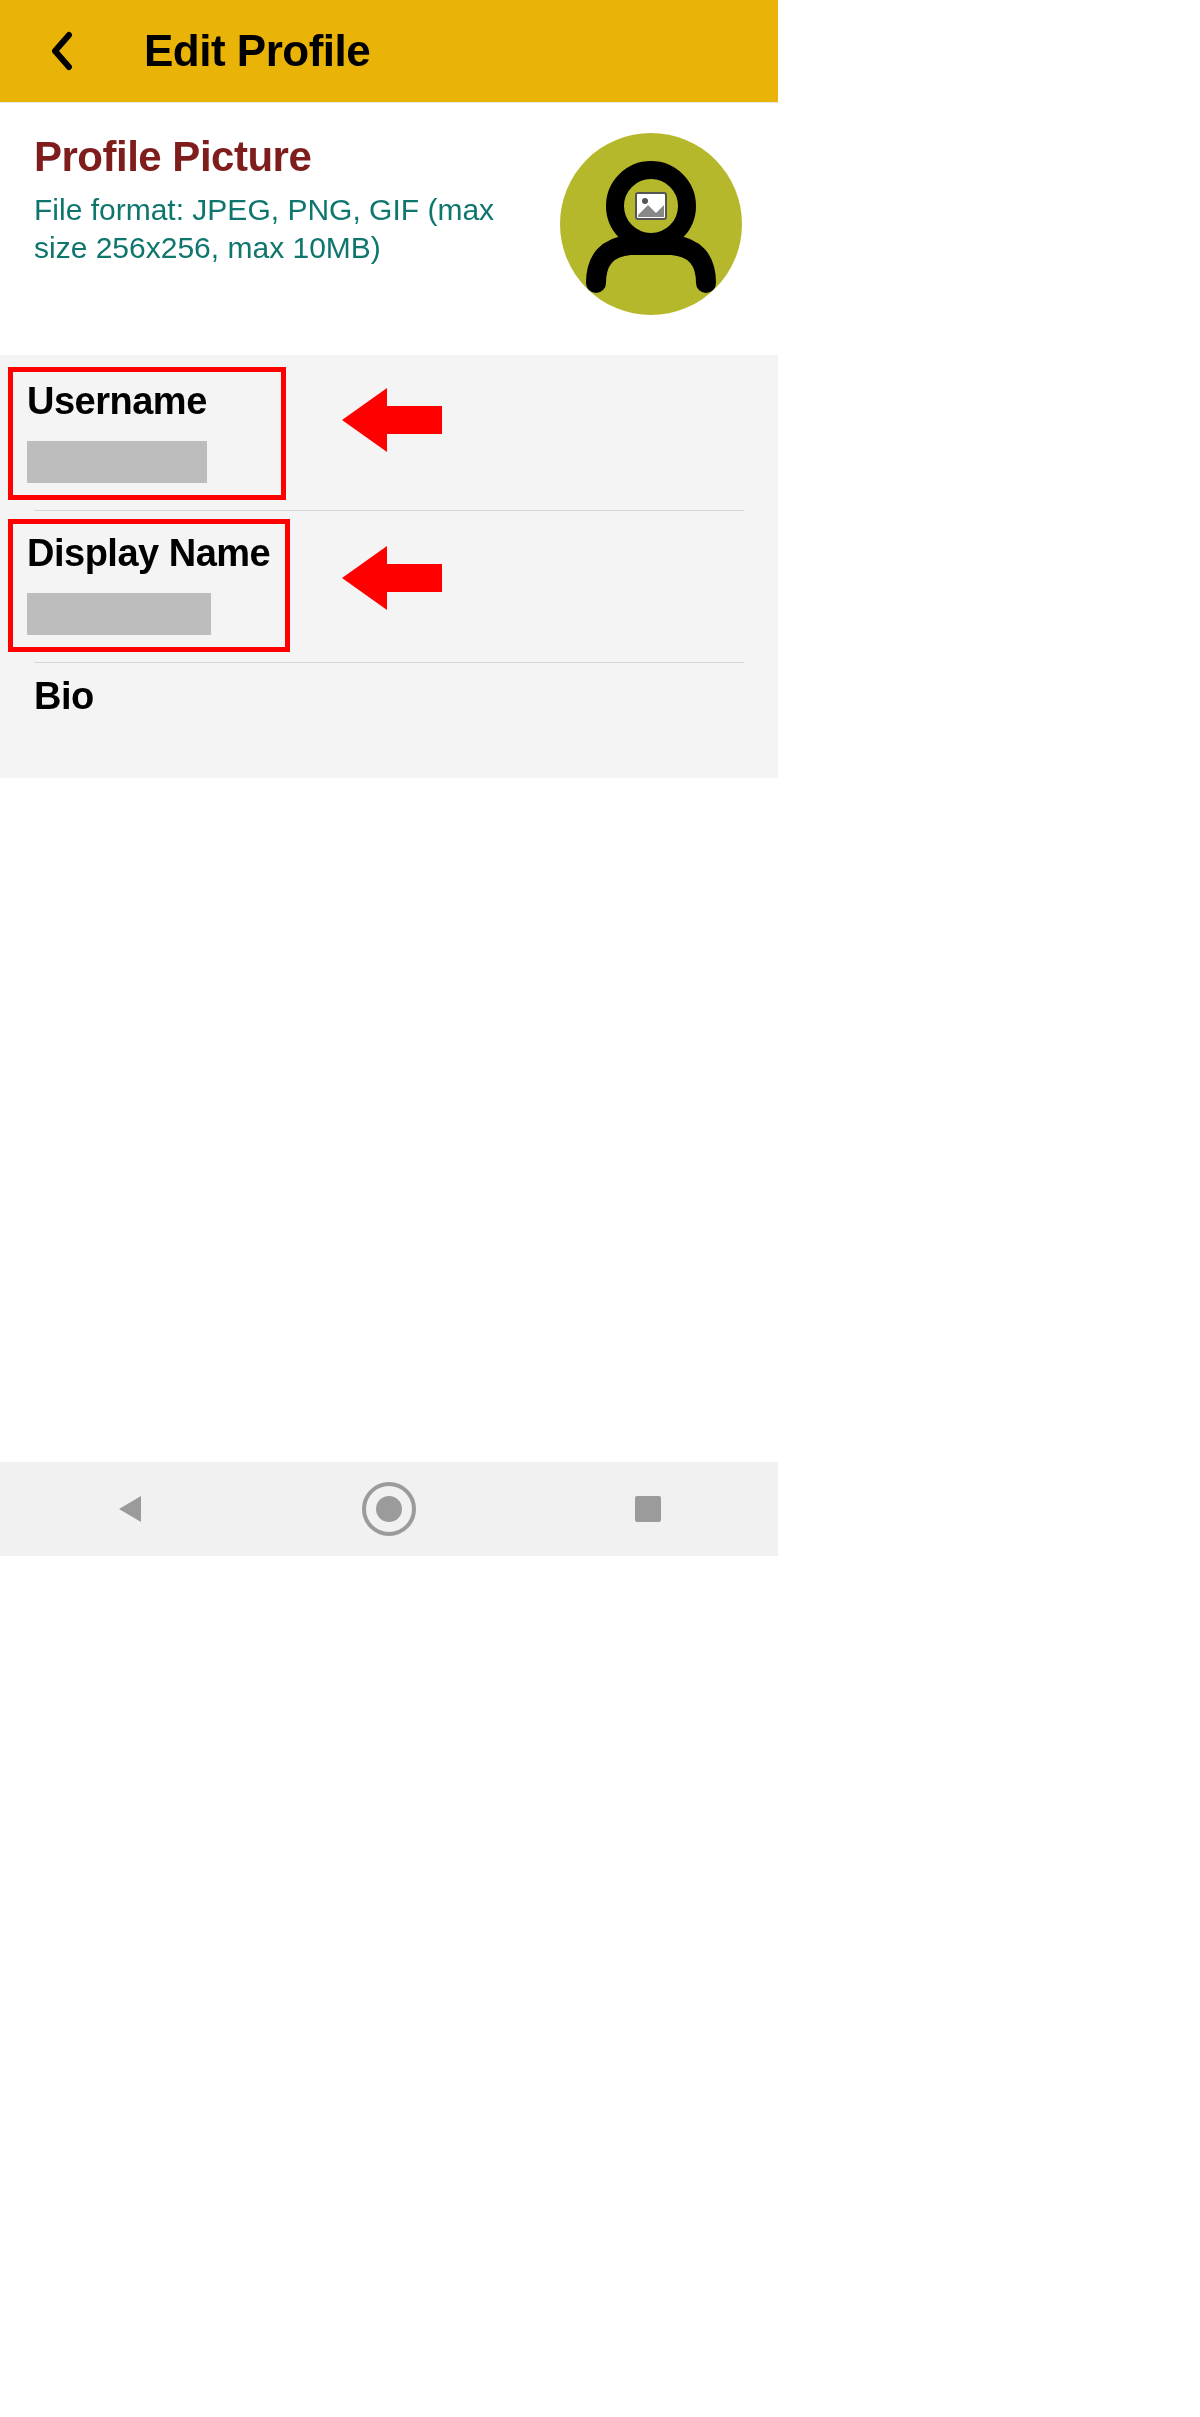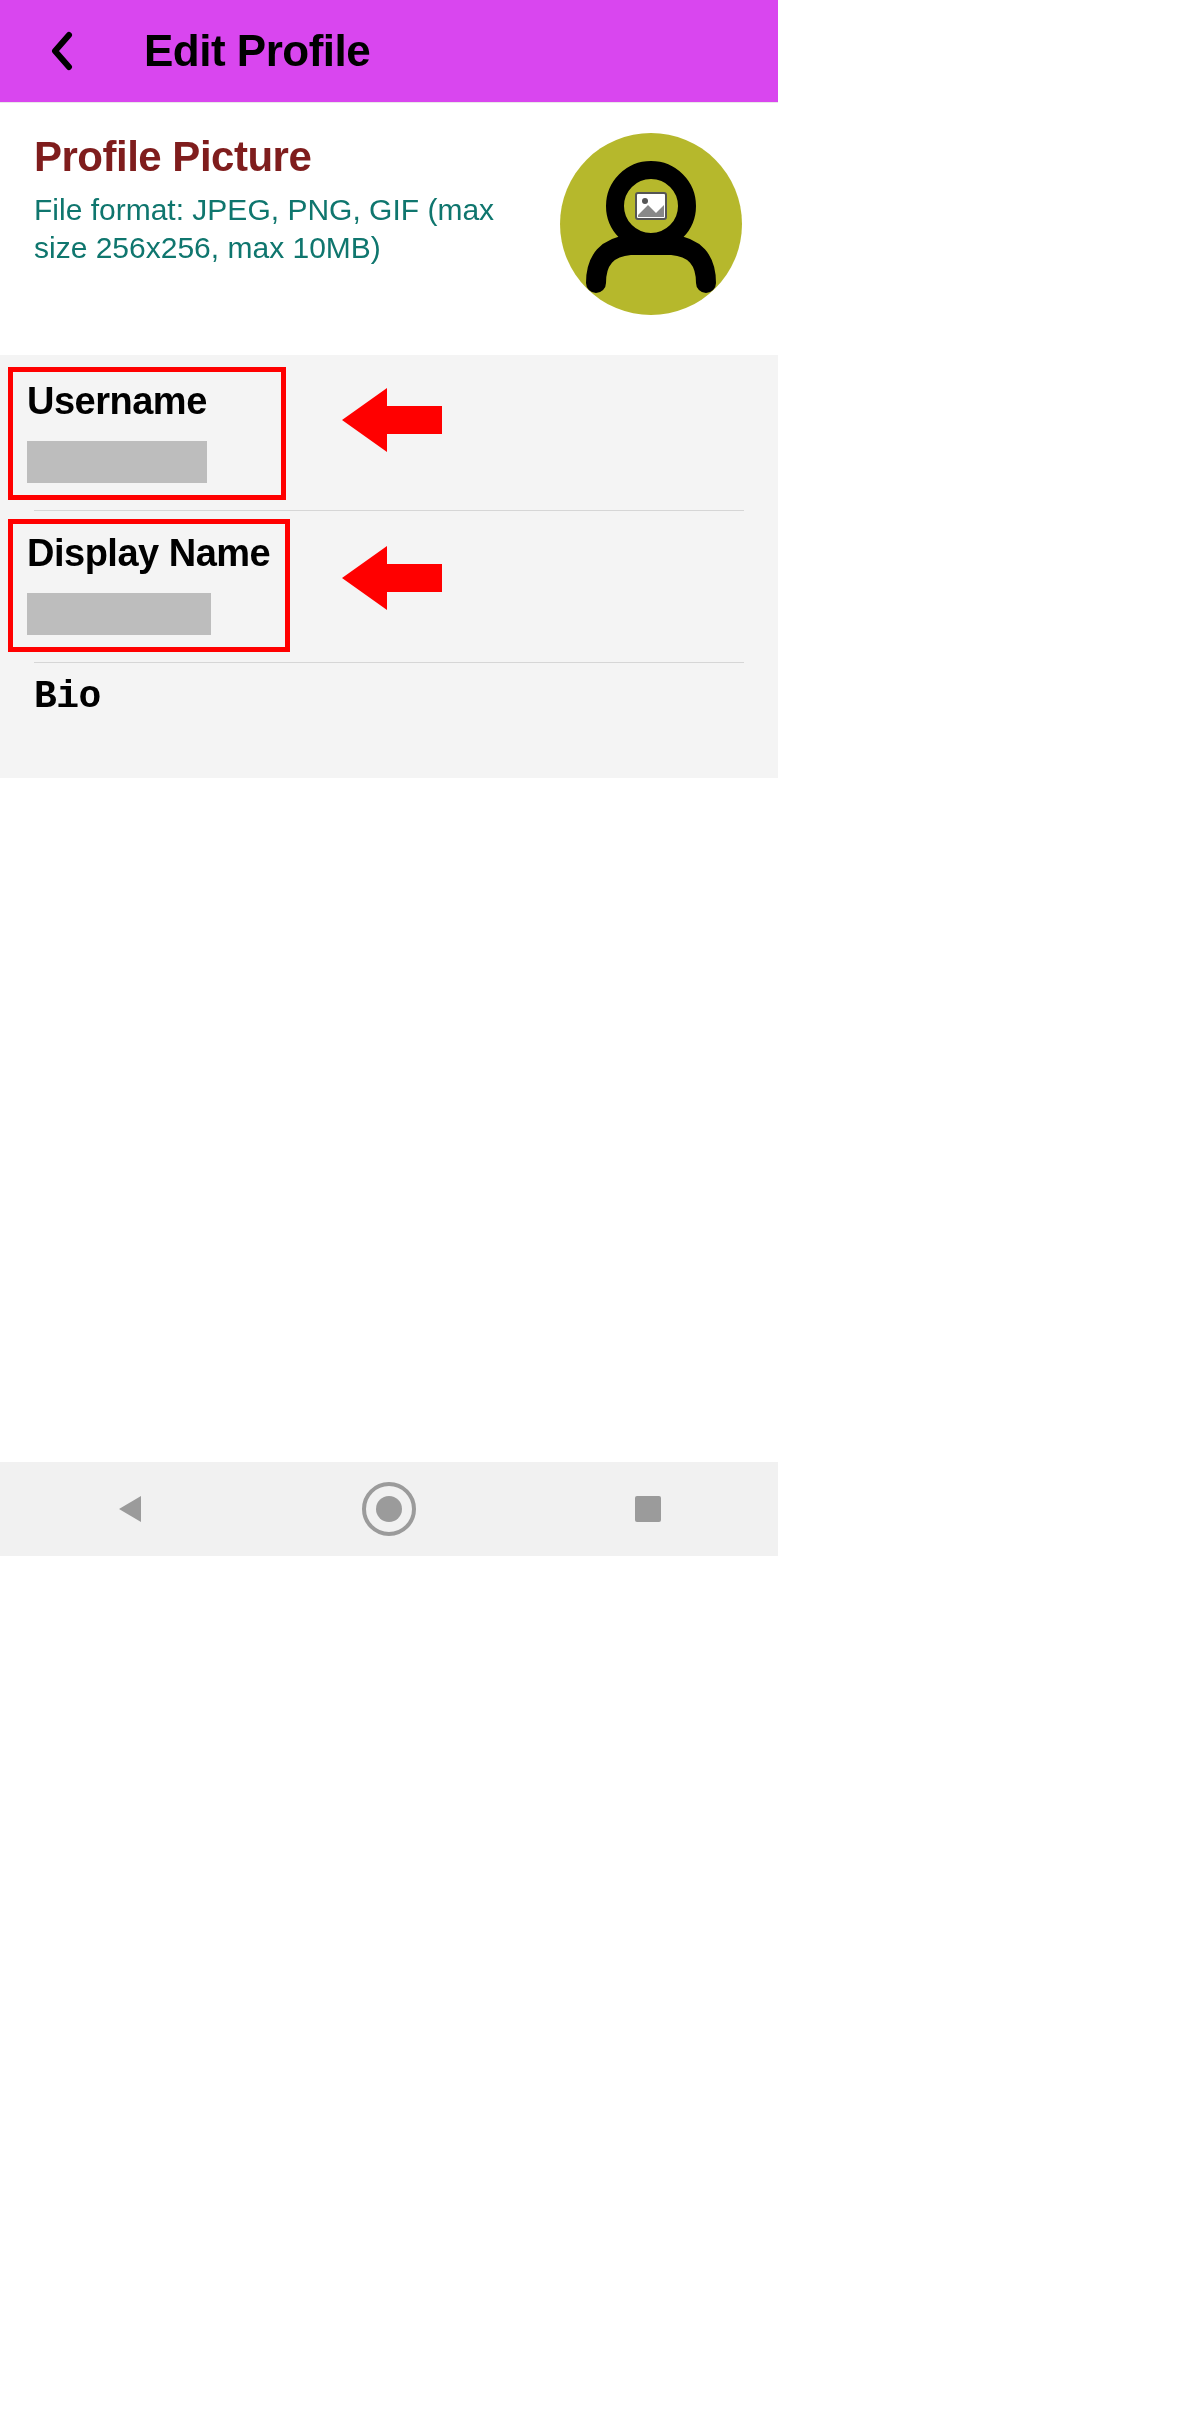--- a/index.html
+++ b/index.html
@@ -7,21 +7,21 @@
   .phone {
     position: relative;
     width: 778px;
     height: 1556px;
     margin: 0;
     background: #ffffff;
     overflow: hidden;
   }
   .header {
     height: 103px;
-    background: #d946ef;
+    background: #eab308;
     display: flex;
     align-items: center;
     padding-left: 40px;
     border-bottom: 1px solid #e8e8e8;
   }
   .back-chevron {
     width: 44px;
     height: 44px;
     display: flex;
     align-items: center;
@@ -95,21 +95,20 @@
     margin: 0 34px;
   }
   .arrow {
     position: absolute;
     display: flex;
     align-items: center;
   }
   .arrow svg { display: block; }
   .bio-block {
     padding: 12px 34px 60px 34px;
-    font-family: Liberation Mono, monospace;
   }
   .bio-label {
     font-size: 38px;
     font-weight: 700;
     color: #000;
     letter-spacing: -0.5px;
   }
   .white-gap {
     height: 640px;
     background: #ffffff;

